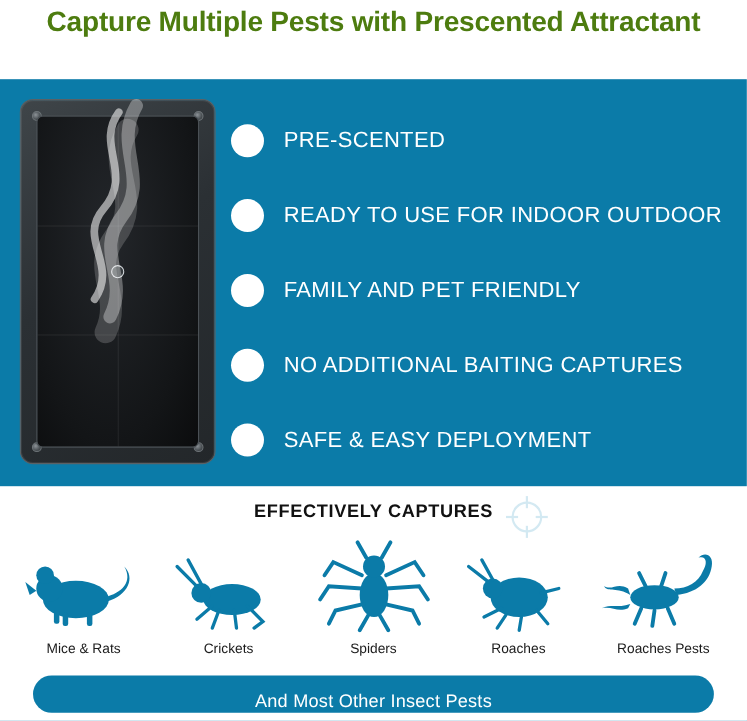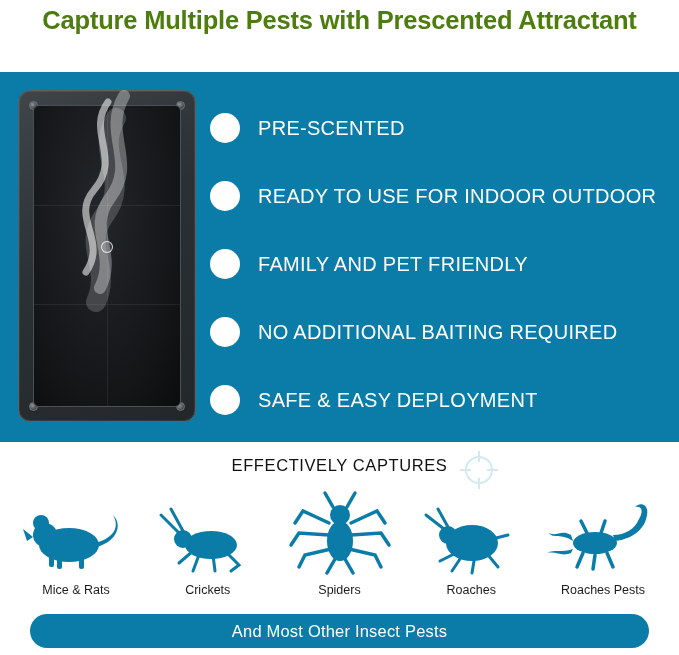--- a/index.html
+++ b/index.html
@@ -134,21 +134,21 @@
   
   .captures {
     position: absolute;
     left: 0; top: 442px;
     width: 679px;
     padding-top: 14px;
     text-align: center;
   }
   .captures-title {
     font-size: 16.5px;
-    font-weight: normal;
+    font-weight: bold;
     color: #111111;
     letter-spacing: 0.6px;
   }
   .target-icon {
     position: absolute;
     right: 178px; top: 6px;
     width: 44px; height: 44px;
     opacity: 0.45;
   }
   .pest-row {
@@ -176,21 +176,21 @@
 
   
   .footer-pill {
     position: absolute;
     left: 30px; top: 614px;
     width: 619px; height: 34px;
     border-radius: 17px;
     background: #0b7ba8;
     color: #ffffff;
     display: flex;
-    align-items: center;
+    align-items: flex-end;
     justify-content: center;
     font-size: 16.5px;
     letter-spacing: 0.2px;
   }
 </style>
 </head>
 <body>
 
 <div class="page">
 
@@ -234,21 +234,21 @@
       <div class="bullet">
         <div class="bullet-dot"></div>
         <div class="bullet-text">READY TO USE FOR INDOOR OUTDOOR</div>
       </div>
       <div class="bullet">
         <div class="bullet-dot"></div>
         <div class="bullet-text">FAMILY AND PET FRIENDLY</div>
       </div>
       <div class="bullet">
         <div class="bullet-dot"></div>
-        <div class="bullet-text">NO ADDITIONAL BAITING REQUIRED</div>
+        <div class="bullet-text">NO ADDITIONAL BAITING CAPTURES</div>
       </div>
       <div class="bullet">
         <div class="bullet-dot"></div>
         <div class="bullet-text">SAFE &amp; EASY DEPLOYMENT</div>
       </div>
     </div>
   </div>
 
   <div class="captures">
     <div class="captures-title">EFFECTIVELY CAPTURES</div>

